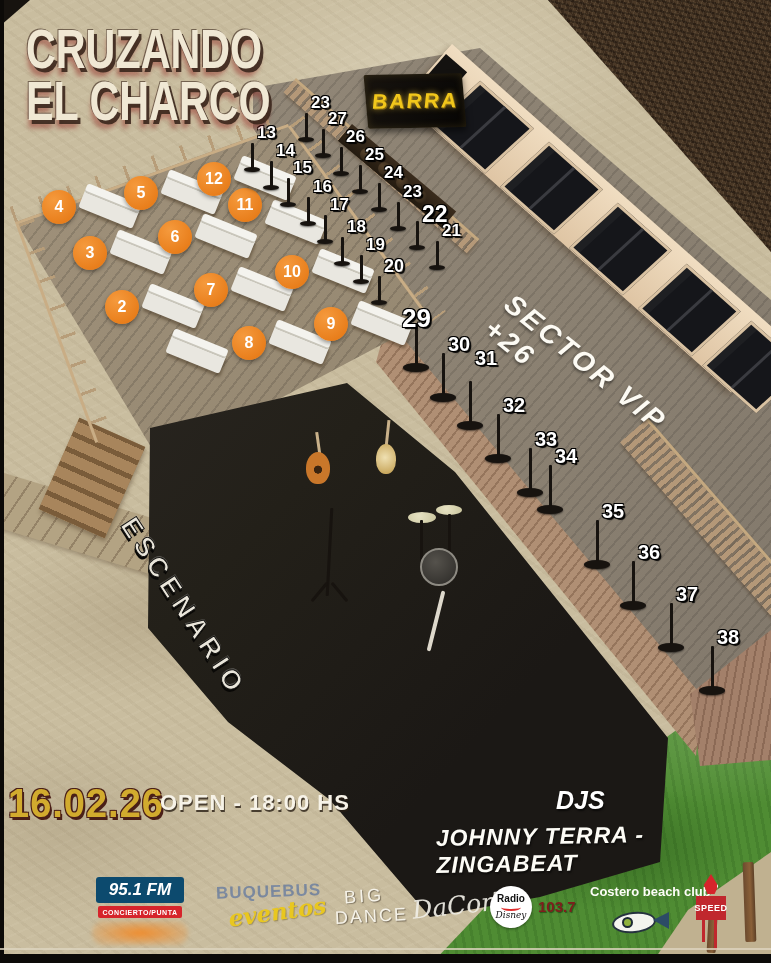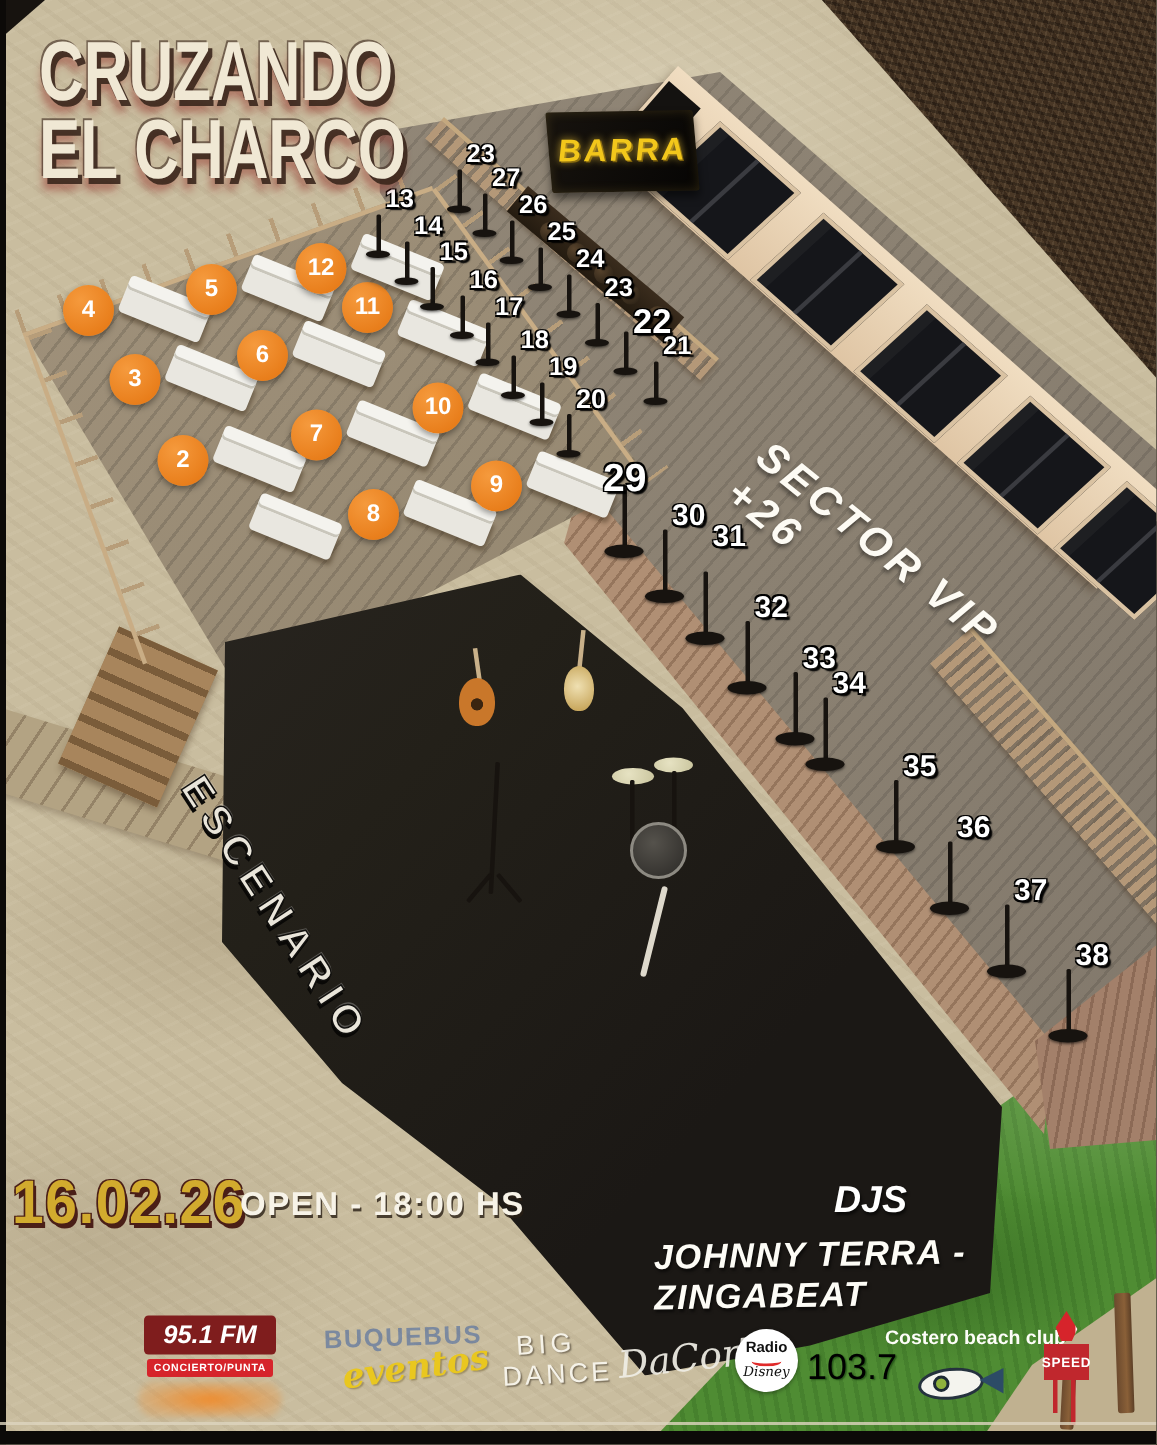--- a/index.html
+++ b/index.html
@@ -124,21 +124,21 @@
     text-shadow:-1px -1px 0 #4a1f17,1px -1px 0 #4a1f17,-1px 1px 0 #4a1f17,2px 3px 0 #4a1f17;}
   #open{left:160px;top:790px;color:#f7f3e8;font-weight:bold;font-size:22px;letter-spacing:1px;
     text-shadow:1px 2px 0 rgba(40,30,20,.8);}
   #venue{left:10px;top:831px;color:#f3efe2;font-size:19px;letter-spacing:.5px;
     text-shadow:1px 1px 2px rgba(60,45,30,.6);}
   #djs{left:556px;top:786px;color:#fff;font-weight:bold;font-style:italic;font-size:25px;
     text-shadow:1px 2px 2px rgba(0,0,0,.6);}
   #djnames{left:436px;top:822px;color:#fdfcf6;font-weight:bold;font-style:italic;font-size:23px;
     letter-spacing:1px;transform:rotate(-1deg);text-shadow:1px 2px 2px rgba(0,0,0,.55);}
   
-  #sp-951{left:96px;top:877px;width:88px;height:26px;background:#7f1d1d;border-radius:3px;
+  #sp-951{left:96px;top:877px;width:88px;height:26px;background:#0c4a6e;border-radius:3px;
     color:#fff;font-weight:bold;font-size:17px;display:flex;align-items:center;justify-content:center;
     font-style:italic;}
   #sp-951sub{left:98px;top:906px;width:84px;height:12px;background:#d6242b;border-radius:2px;
     color:#fff;font-weight:bold;font-size:7px;display:flex;align-items:center;justify-content:center;
     letter-spacing:.5px;}
   #sp-orange{left:92px;top:921px;width:96px;height:24px;border-radius:12px;
     background:radial-gradient(closest-side,#ef8c2d,rgba(239,140,45,.25));filter:blur(2px);}
   #sp-buquebus{left:216px;top:882px;color:rgba(45,85,160,.5);font-weight:bold;font-size:17px;
     letter-spacing:1px;transform:rotate(-2deg);}
   #sp-eventos{left:228px;top:898px;color:#e9c71f;font-weight:bold;font-style:italic;font-size:23px;
@@ -148,21 +148,21 @@
   #sp-dance{left:335px;top:906px;color:#f5f2e8;font-size:18px;letter-spacing:2px;transform:rotate(-3deg);
     text-shadow:1px 1px 1px rgba(40,30,20,.5);}
   #sp-dacorte{left:412px;top:890px;color:#f0eee6;font-style:italic;font-size:25px;
     font-family:"DejaVu Serif",serif;transform:rotate(-6deg);opacity:.92;}
   #sp-disney{left:490px;top:886px;width:42px;height:42px;border-radius:50%;background:#fff;
     display:flex;flex-direction:column;align-items:center;justify-content:center;line-height:1;
     box-shadow:0 1px 3px rgba(0,0,0,.4);}
   #sp-disney .r1{color:#111;font-weight:bold;font-size:10px;}
   #sp-disney .wave{width:20px;height:5px;border-bottom:2px solid #e02a2a;border-radius:50%;}
   #sp-disney .r2{color:#111;font-size:9px;font-style:italic;font-family:"DejaVu Serif",serif;}
-  #sp-freq{left:538px;top:898px;color:#000000;font-weight:normal;font-size:24px;
+  #sp-freq{left:538px;top:898px;color:#7f1d1d;font-weight:bold;font-size:15px;
     text-shadow:1px 1px 1px rgba(0,40,0,.5);}
   #sp-costero{left:590px;top:884px;color:#fdfdf8;font-weight:bold;font-size:13px;letter-spacing:0;}
   #fish{left:606px;top:906px;width:70px;height:30px;}
   #fish .body{position:absolute;left:6px;top:6px;width:40px;height:17px;background:#f4f4ee;
     border:2px solid #25323e;border-radius:50%;transform:rotate(-6deg);}
   #fish .eye{position:absolute;left:16px;top:11px;width:7px;height:7px;border-radius:50%;
     background:#8fb23c;border:2px solid #1d2a35;}
   #fish .tail{position:absolute;left:47px;top:6px;width:0;height:0;
     border-top:8px solid transparent;border-bottom:9px solid transparent;border-right:16px solid #2c4b66;}
   #sp-speed{left:694px;top:874px;width:34px;height:70px;}

